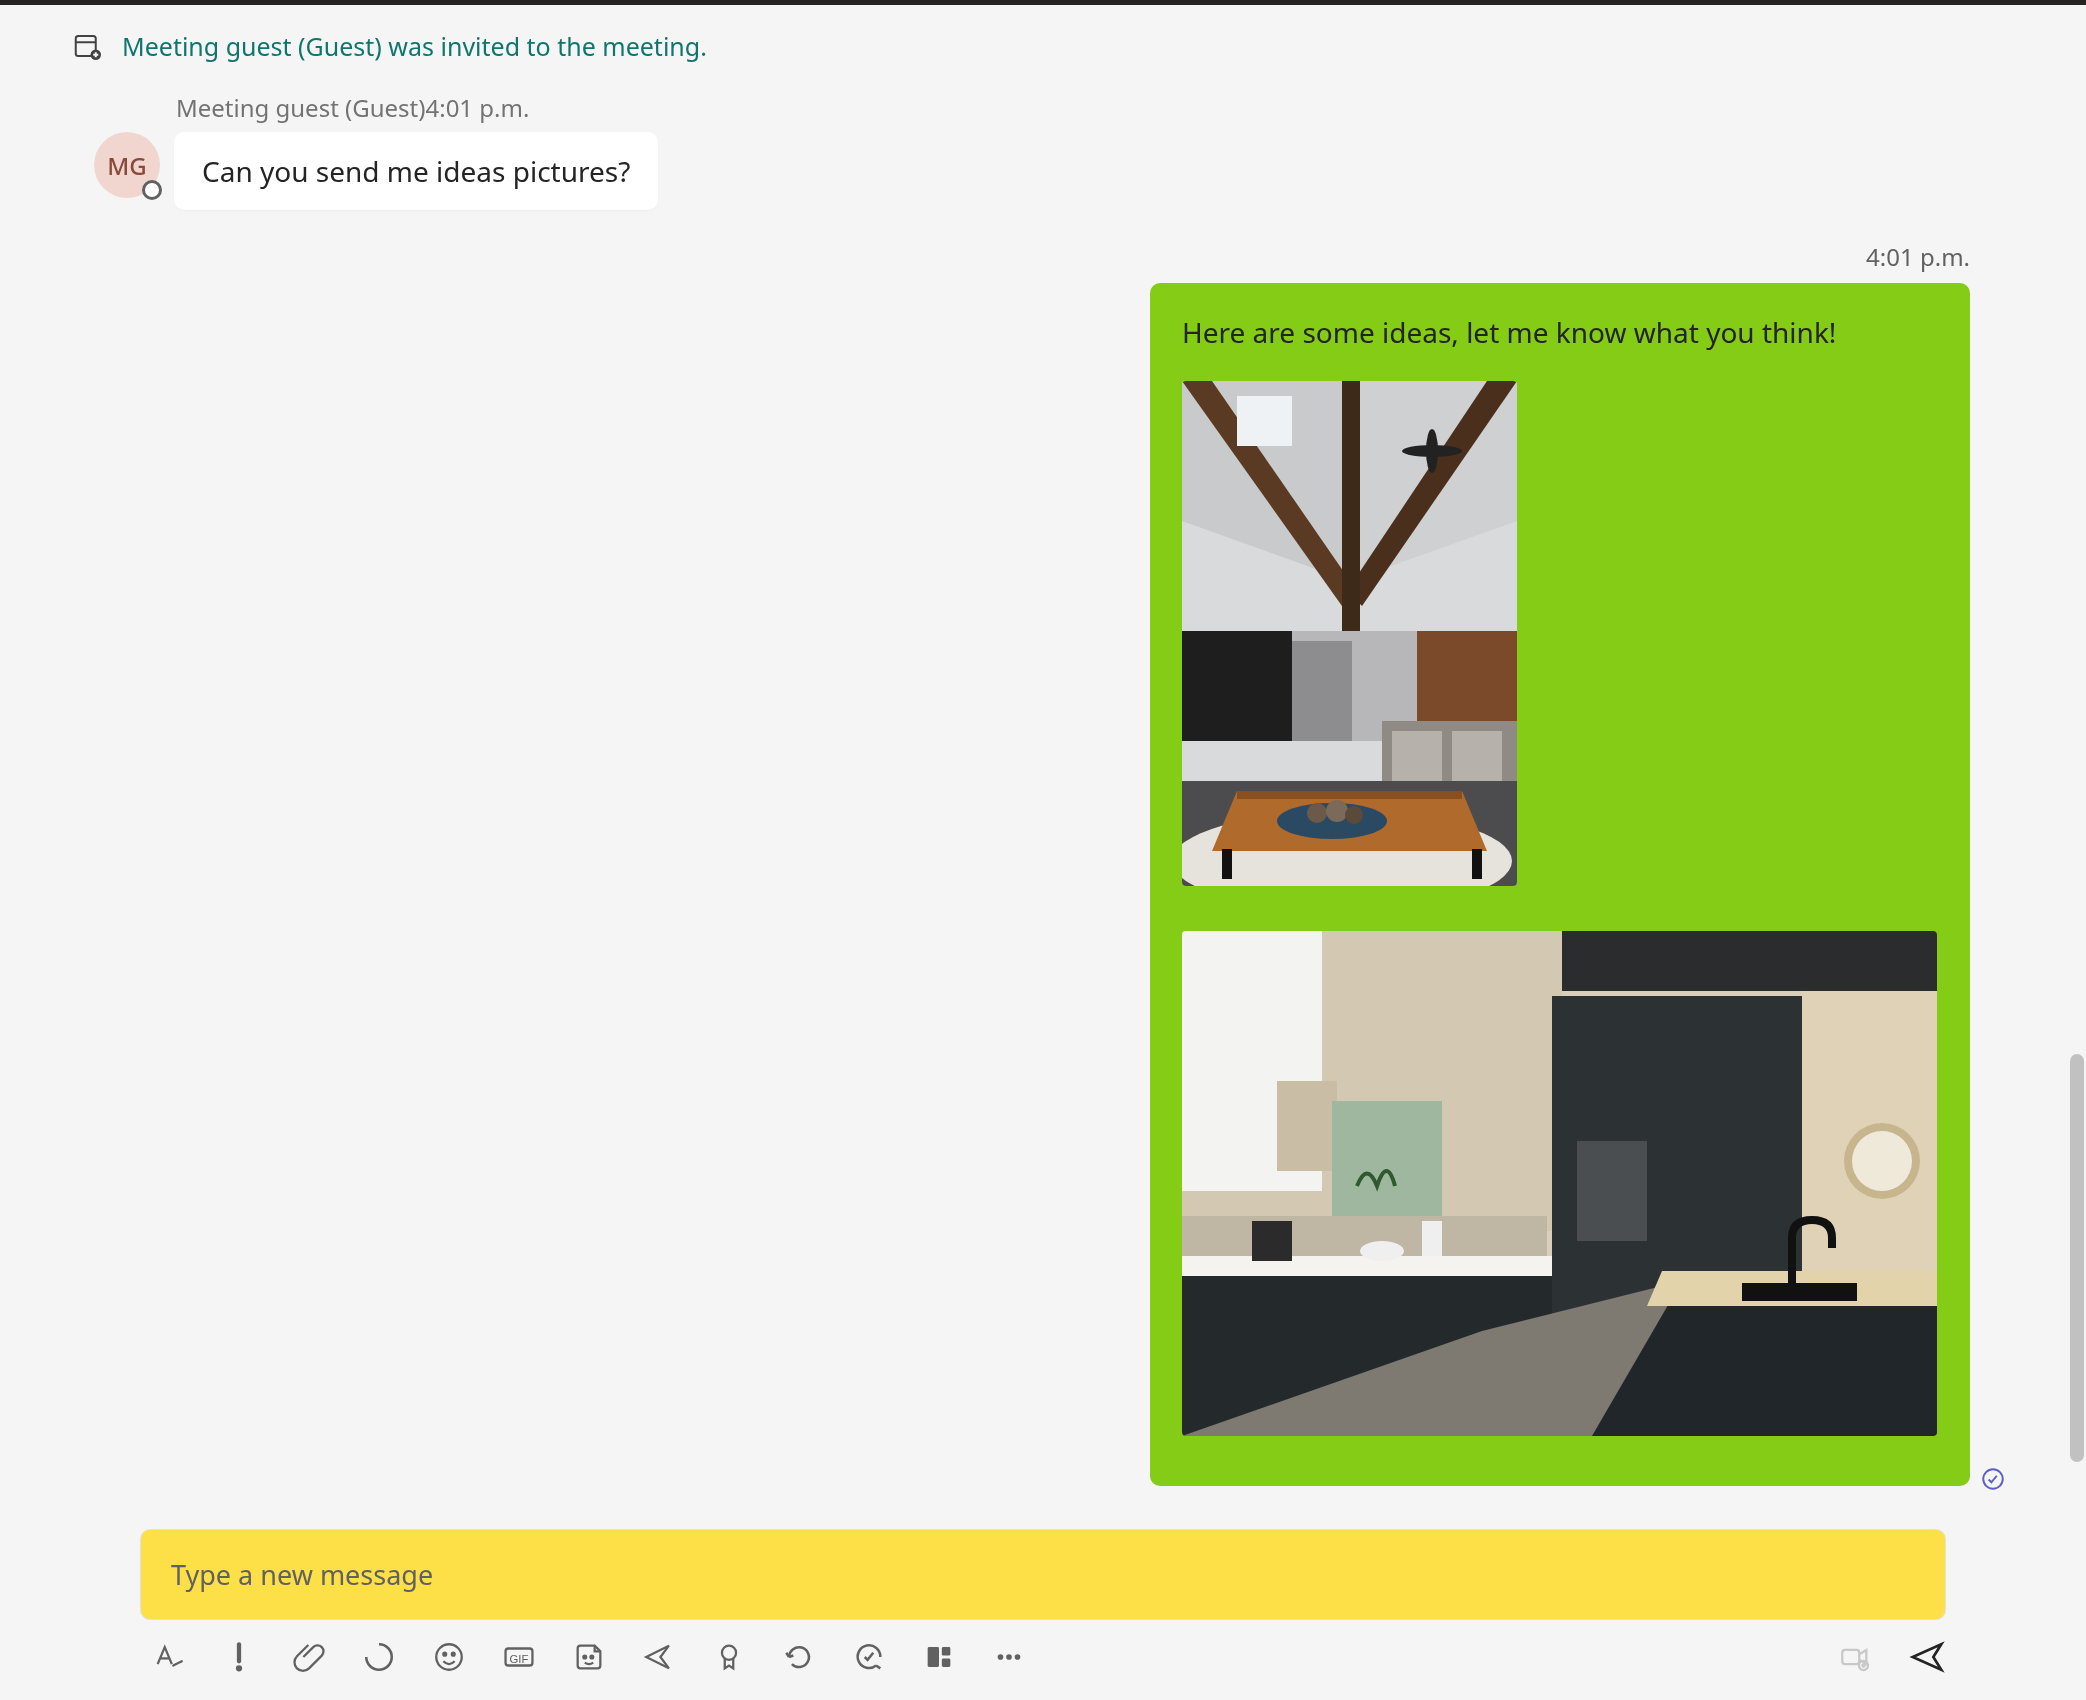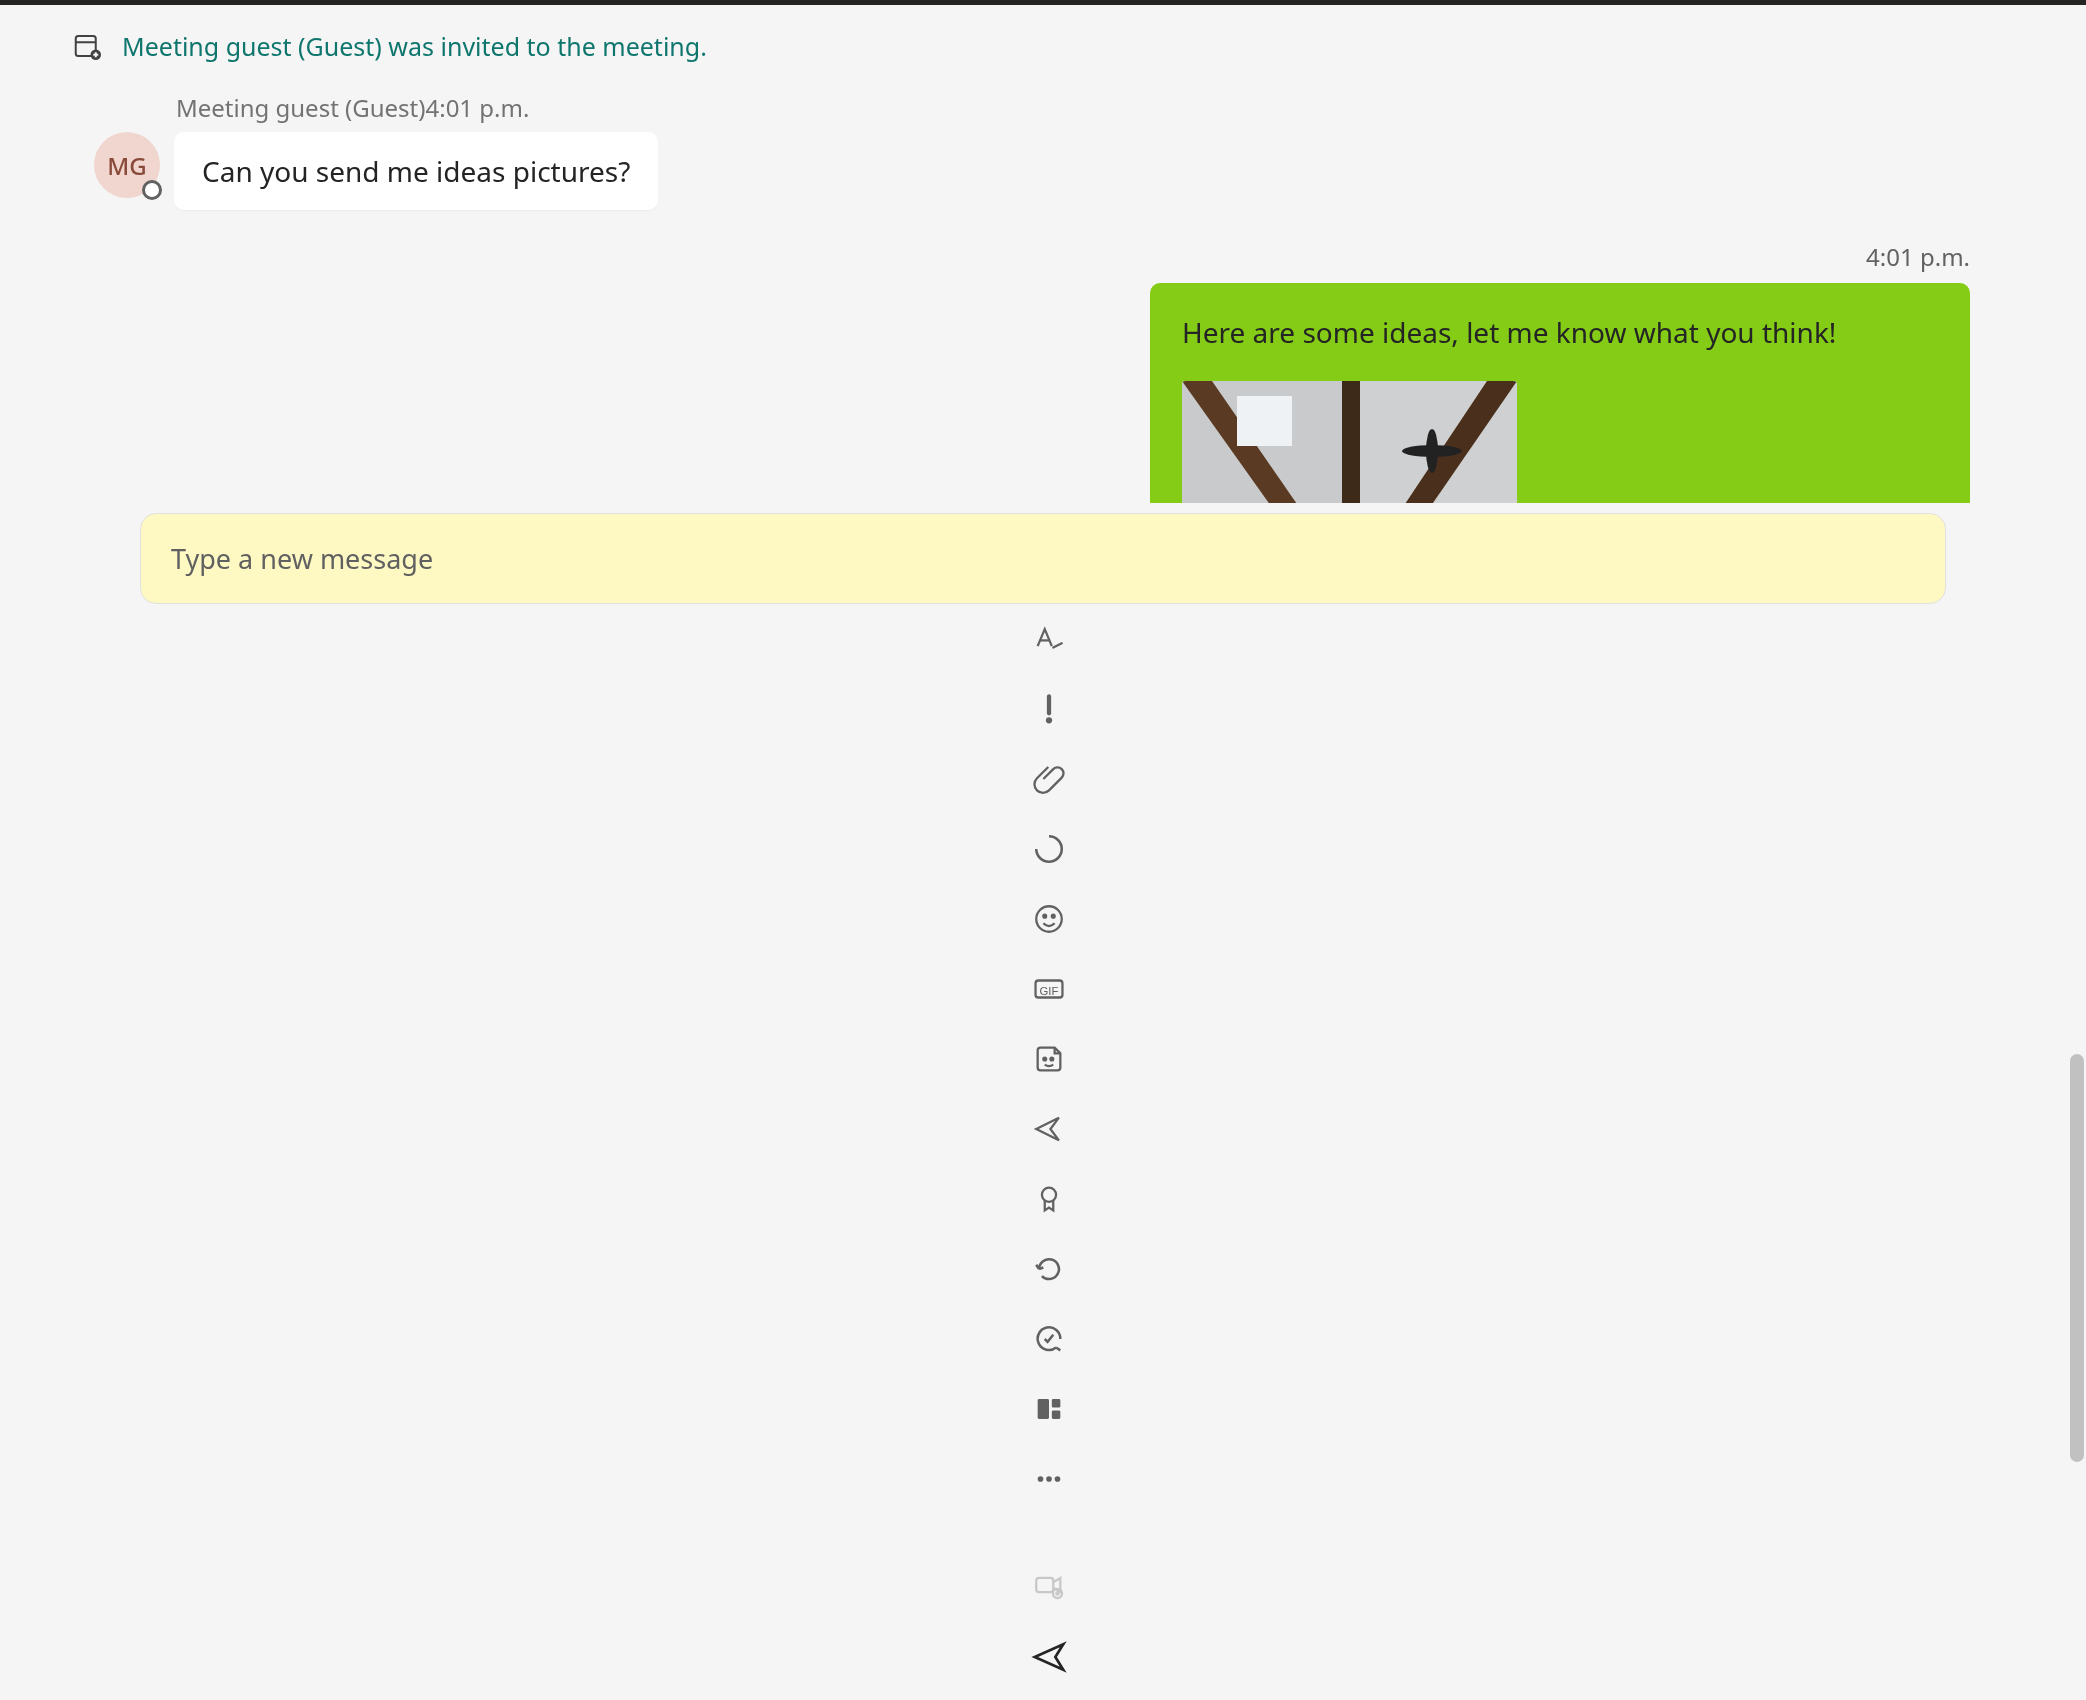--- a/index.html
+++ b/index.html
@@ -120,34 +120,33 @@
     color: #5b5fc7;
   }
 
   
   .composer-wrap {
     flex-shrink: 0;
     padding: 10px 140px 24px 140px;
     background: #f5f5f5;
   }
   .compose-box {
-    background: #fef9c3;
+    background: #fde047;
     border: 1px solid #e1e1e1;
-    border-radius: 16px;
+    border-radius: 10px;
     padding: 26px 30px;
     font-size: 27px;
     color: #616161;
   }
   .compose-toolbar {
     display: flex;
     align-items: center;
     gap: 36px;
     margin-top: 18px;
     padding-left: 12px;
-    flex-direction: column;
   }
   .compose-toolbar .spacer { flex: 1; }
   .tool-btn {
     width: 34px; height: 34px;
     color: #616161;
     display: flex; align-items: center; justify-content: center;
     cursor: pointer;
   }
   .tool-btn svg { width: 100%; height: 100%; }
   .tool-btn.disabled { color: #c8c8c8; }

